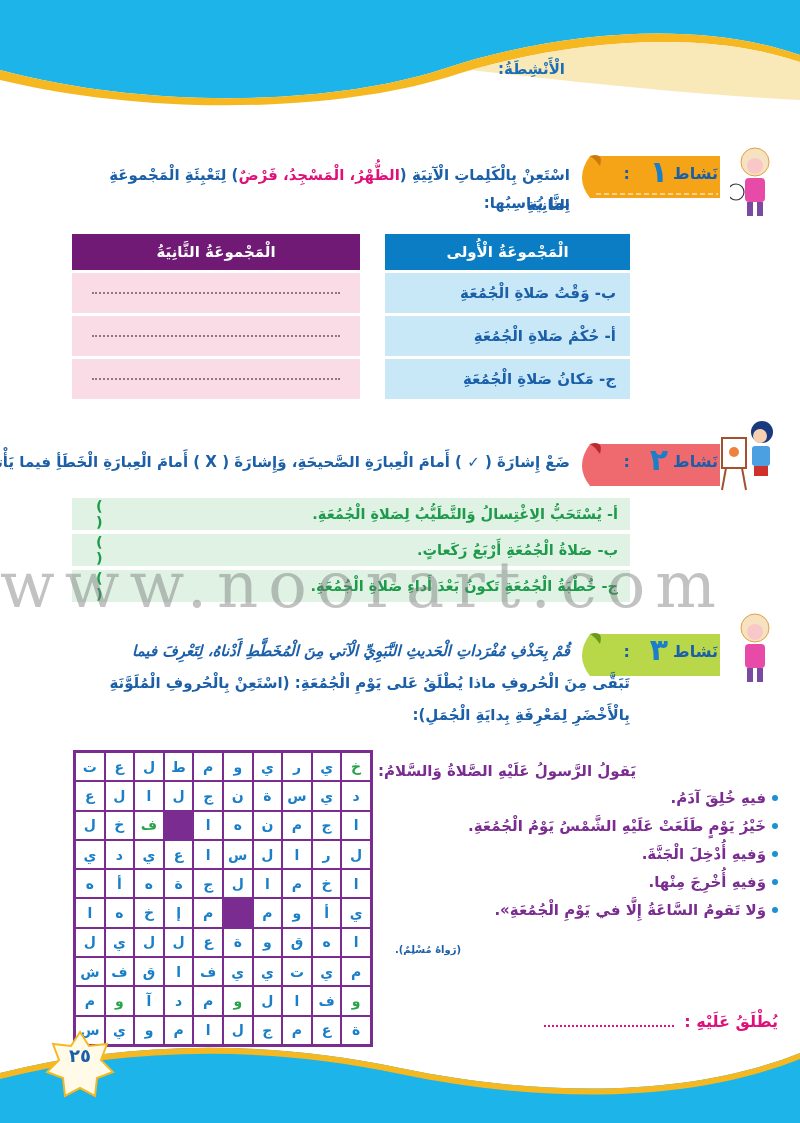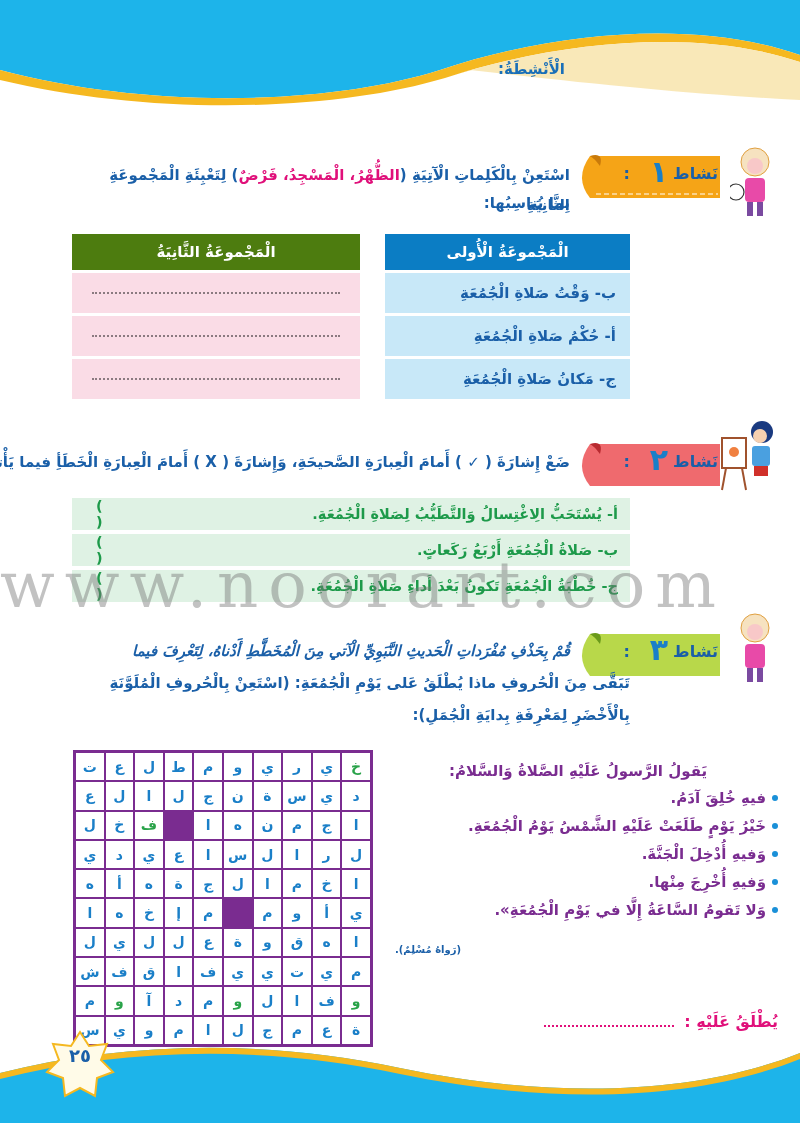--- a/index.html
+++ b/index.html
@@ -36,21 +36,21 @@
   
   .watermark { position: absolute; left: 0; top: 548px; width: 672px; text-align: center; direction: ltr; font-family: "DejaVu Serif", serif; font-size: 64px; color: rgba(120,120,120,0.45); letter-spacing: 10px; pointer-events: none; }
 
   
   .grid { position: absolute; left: 73px; top: 750px; border: 2px solid #7a2c90; direction: rtl; display: grid; grid-template-columns: repeat(10, 29.6px); grid-auto-rows: 29.3px; }
   .grid .c { border: 1px solid #7a2c90; display: flex; align-items: center; justify-content: center; font-size: 14px; font-weight: bold; color: #1a7fc8; }
   .grid .c.g { color: #2aa34a; }
   .grid .c.block { background: #7a2c90; }
 
   
-  .hadith { position: absolute; right: 22px; top: 762px; width: 400px; text-align: center; color: #7a2c90; font-weight: bold; }
+  .hadith { position: absolute; right: 22px; top: 762px; width: 400px; text-align: left; color: #7a2c90; font-weight: bold; }
   .hadith .intro { font-size: 15px; margin-bottom: 4px; }
   .hadith .line { font-size: 15px; line-height: 28px; display: flex; gap: 6px; align-items: center; }
   .bullet { width: 6px; height: 6px; border-radius: 50%; background: #1a90d8; display: inline-block; }
   .ref { position: absolute; left: 395px; top: 944px; font-size: 10px; color: #1a5fa8; font-weight: bold; }
   .answer { position: absolute; right: 22px; top: 1012px; display: flex; align-items: center; font-size: 16px; font-weight: bold; color: #e0107a; }
   .answer .dots2 { width: 130px; border-bottom: 2px dotted #e0107a; margin-right: 10px; height: 10px; }
 
   
   .footer-wave { position: absolute; left: 0; bottom: 0; width: 800px; height: 90px; }
   .page-num { position: absolute; left: 60px; top: 1045px; width: 40px; text-align: center; font-size: 18px; font-weight: bold; color: #1a5fa8; direction: ltr; }
@@ -91,21 +91,21 @@
 <div class="instr" style="right:230px; top:188px;">بِما يُناسِبُها:</div>
 
 <div class="tbl" style="left:385px; top:234px; width:245px;">
   <div class="tbl-head" style="background:#0b7dc4;">الْمَجْموعَةُ الْأُولى</div>
   <div class="tbl-cell" style="background:#c8e8f8;">ب- وَقْتُ صَلاةِ الْجُمُعَةِ</div>
   <div class="tbl-cell" style="background:#c8e8f8;">أ- حُكْمُ صَلاةِ الْجُمُعَةِ</div>
   <div class="tbl-cell" style="background:#c8e8f8;">ج- مَكانُ صَلاةِ الْجُمُعَةِ</div>
 </div>
 
 <div class="tbl" style="left:72px; top:234px; width:288px;">
-  <div class="tbl-head" style="background:#4d7c0f;">الْمَجْموعَةُ الثَّانِيَةُ</div>
+  <div class="tbl-head" style="background:#701a75;">الْمَجْموعَةُ الثَّانِيَةُ</div>
   <div class="tbl-cell" style="background:#fadce6;">
       <span class="dots"></span>
     </div>
   <div class="tbl-cell" style="background:#fadce6;">
       <span class="dots"></span>
     </div>
   <div class="tbl-cell" style="background:#fadce6;">
       <span class="dots"></span>
     </div>
 </div>

